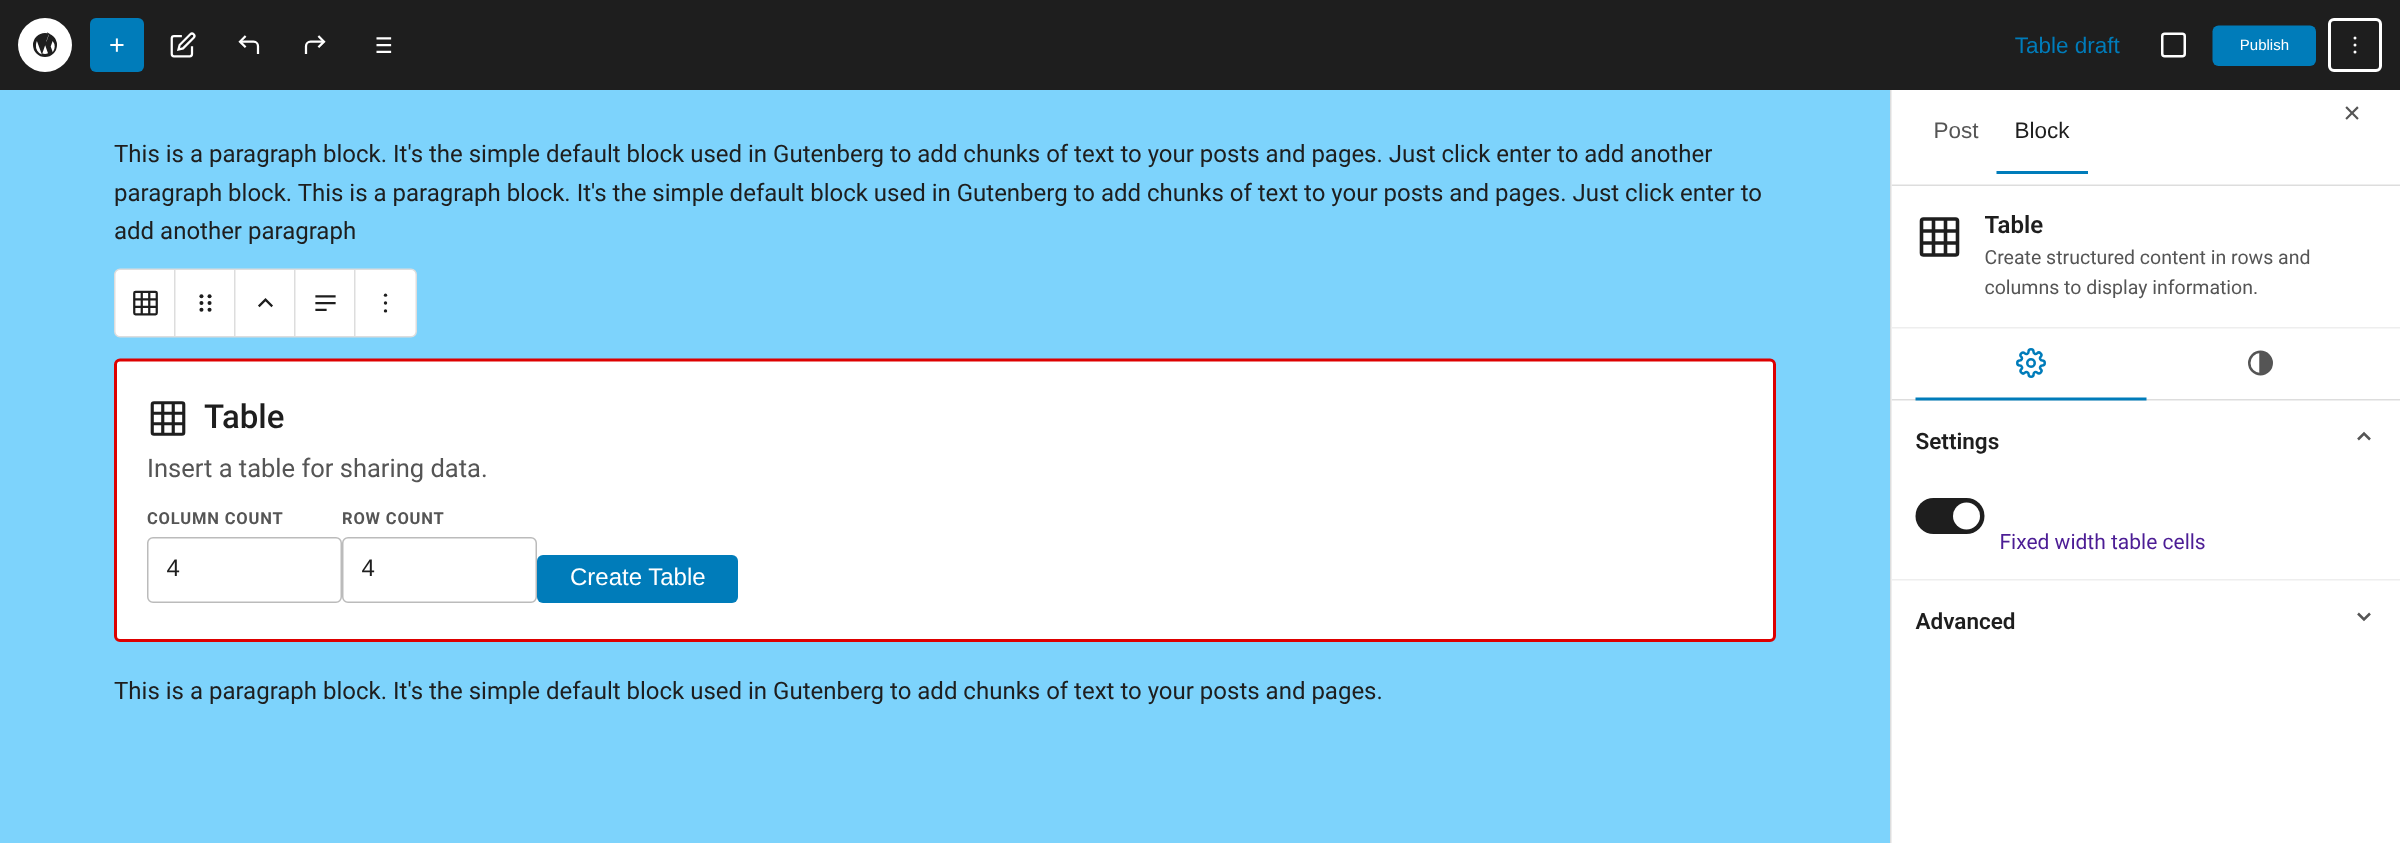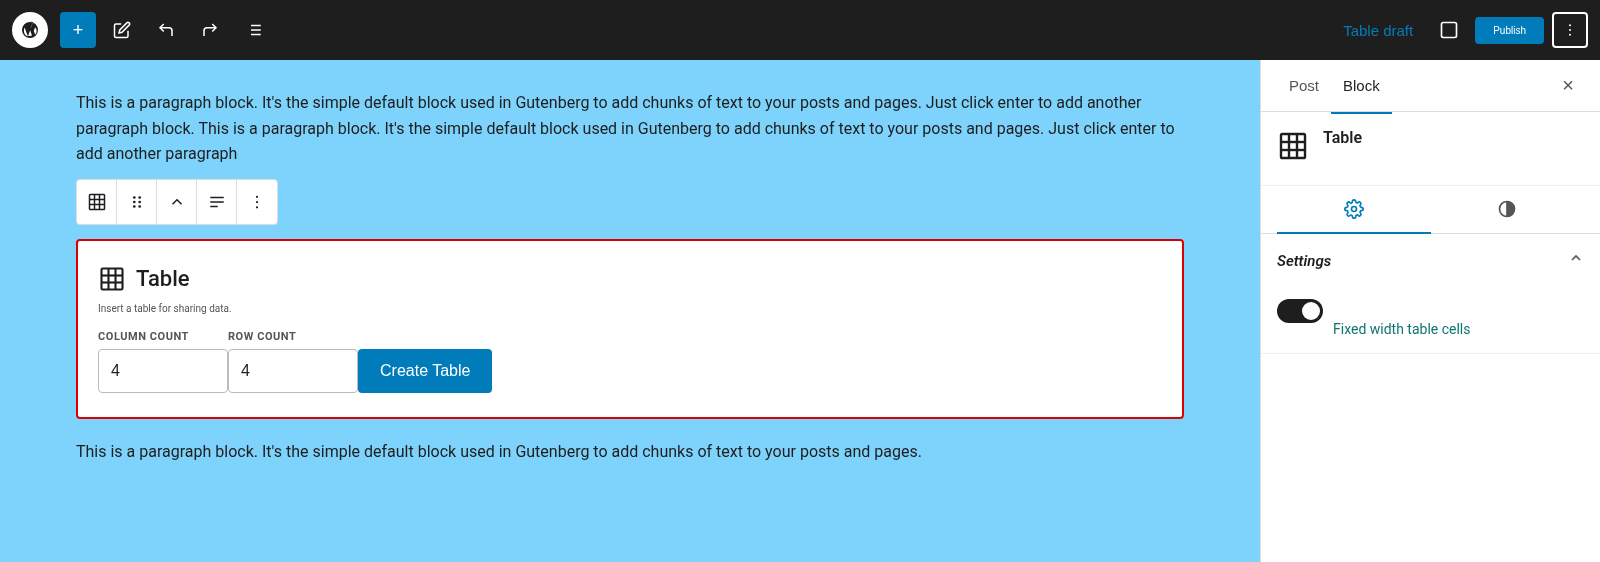--- a/index.html
+++ b/index.html
@@ -157,21 +157,21 @@
     .table-block-title {
       display: flex;
       align-items: center;
       gap: 10px;
       font-size: 22px;
       font-weight: 500;
       margin-bottom: 10px;
       color: #1e1e1e;
     }
     .table-block-desc {
-      font-size: 10px;
+      font-size: 17px;
       color: #555;
       margin-bottom: 16px;
     }
     .table-block-inputs {
       display: flex;
       align-items: flex-end;
     }
     .input-group label {
       display: block;
       font-size: 11px;
@@ -190,42 +190,41 @@
       padding: 0 12px;
       color: #1e1e1e;
       outline: none;
     }
     .create-table-btn {
       background: #007cba;
       color: #fff;
       border: none;
       border-radius: 4px;
       padding: 0 22px;
-      height: 44px;
+      height: 32px;
       font-size: 16px;
       cursor: pointer;
       font-weight: 500;
     }
 
     
     .sidebar {
       width: 340px;
       border-left: 1px solid #ddd;
       background: #fff;
       display: flex;
       flex-direction: column;
       flex-shrink: 0;
       overflow-y: auto;
     }
     .sidebar-tabs {
       display: flex;
-      align-items: center;
       border-bottom: 1px solid #ddd;
       padding: 0 16px;
-      height: 52px;
+      height: 64px;
     }
     .sidebar-tab {
       font-size: 15px;
       padding: 0 12px;
       height: 56px;
       display: flex;
       align-items: center;
       cursor: pointer;
       color: #555;
       border-bottom: 2px solid transparent;
@@ -313,21 +312,20 @@
     .settings-section-header {
       display: flex;
       justify-content: space-between;
       align-items: center;
       margin-bottom: 14px;
     }
     .settings-section-title {
       font-size: 15px;
       font-weight: 600;
       color: #1e1e1e;
-      font-style: italic;
     }
     .settings-section-toggle {
       font-size: 18px;
       cursor: pointer;
       color: #555;
       background: none;
       border: none;
     }
     .toggle-row {
       display: flex;
@@ -352,21 +350,21 @@
       border-radius: 50%;
       top: 3px;
       left: 3px;
       transition: left 0.2s;
     }
     .toggle.on::after {
       left: 25px;
     }
     .toggle-label {
       font-size: 14px;
-      color: #0f766e;
+      color: #4c1d95;
       margin-top: 36px;
     }
 
     
     .advanced-section {
       padding: 16px;
     }
     .advanced-section-header {
       display: flex;
       justify-content: space-between;
@@ -522,20 +520,21 @@
         <svg width="32" height="32" viewBox="0 0 24 24" fill="none" stroke="#1e1e1e" stroke-width="1.8">
           <rect x="3" y="3" width="18" height="18" rx="1"></rect>
           <line x1="3" y1="9" x2="21" y2="9"></line>
           <line x1="3" y1="15" x2="21" y2="15"></line>
           <line x1="9" y1="3" x2="9" y2="21"></line>
           <line x1="15" y1="3" x2="15" y2="21"></line>
         </svg>
       </div>
       <div class="block-info-text">
         <h3>Table</h3>
+        <p>Create structured content in rows and columns to display information.</p>
       </div>
     </div>
 
     <div class="block-settings-tabs">
       <button class="block-settings-tab active">
         <svg width="20" height="20" viewBox="0 0 24 24" fill="none" stroke="#007cba" stroke-width="2">
           <circle cx="12" cy="12" r="3"></circle>
           <path d="M19.4 15a1.65 1.65 0 0 0 .33 1.82l.06.06a2 2 0 0 1-2.83 2.83l-.06-.06a1.65 1.65 0 0 0-1.82-.33 1.65 1.65 0 0 0-1 1.51V21a2 2 0 0 1-4 0v-.09A1.65 1.65 0 0 0 9 19.4a1.65 1.65 0 0 0-1.82.33l-.06.06a2 2 0 0 1-2.83-2.83l.06-.06A1.65 1.65 0 0 0 4.68 15a1.65 1.65 0 0 0-1.51-1H3a2 2 0 0 1 0-4h.09A1.65 1.65 0 0 0 4.6 9a1.65 1.65 0 0 0-.33-1.82l-.06-.06a2 2 0 0 1 2.83-2.83l.06.06A1.65 1.65 0 0 0 9 4.68a1.65 1.65 0 0 0 1-1.51V3a2 2 0 0 1 4 0v.09a1.65 1.65 0 0 0 1 1.51 1.65 1.65 0 0 0 1.82-.33l.06-.06a2 2 0 0 1 2.83 2.83l-.06.06A1.65 1.65 0 0 0 19.4 9a1.65 1.65 0 0 0 1.51 1H21a2 2 0 0 1 0 4h-.09a1.65 1.65 0 0 0-1.51 1z"></path>
         </svg>
       </button>
@@ -556,14 +555,24 @@
             <polyline points="18 15 12 9 6 15"></polyline>
           </svg>
         </button>
       </div>
       <div class="toggle-row">
         <div class="toggle on"></div>
         <span class="toggle-label">Fixed width table cells</span>
       </div>
     </div>
 
+    <div class="advanced-section">
+      <div class="advanced-section-header">
+        <span class="advanced-section-title">Advanced</span>
+        <button class="settings-section-toggle">
+          <svg width="16" height="16" viewBox="0 0 24 24" fill="none" stroke="#555" stroke-width="2.5">
+            <polyline points="6 9 12 15 18 9"></polyline>
+          </svg>
+        </button>
+      </div>
+    </div>
   </div>
 </div>
 
 </body></html>

